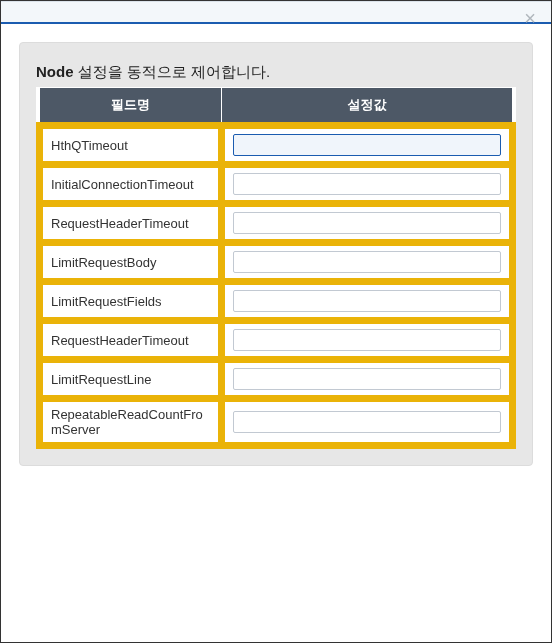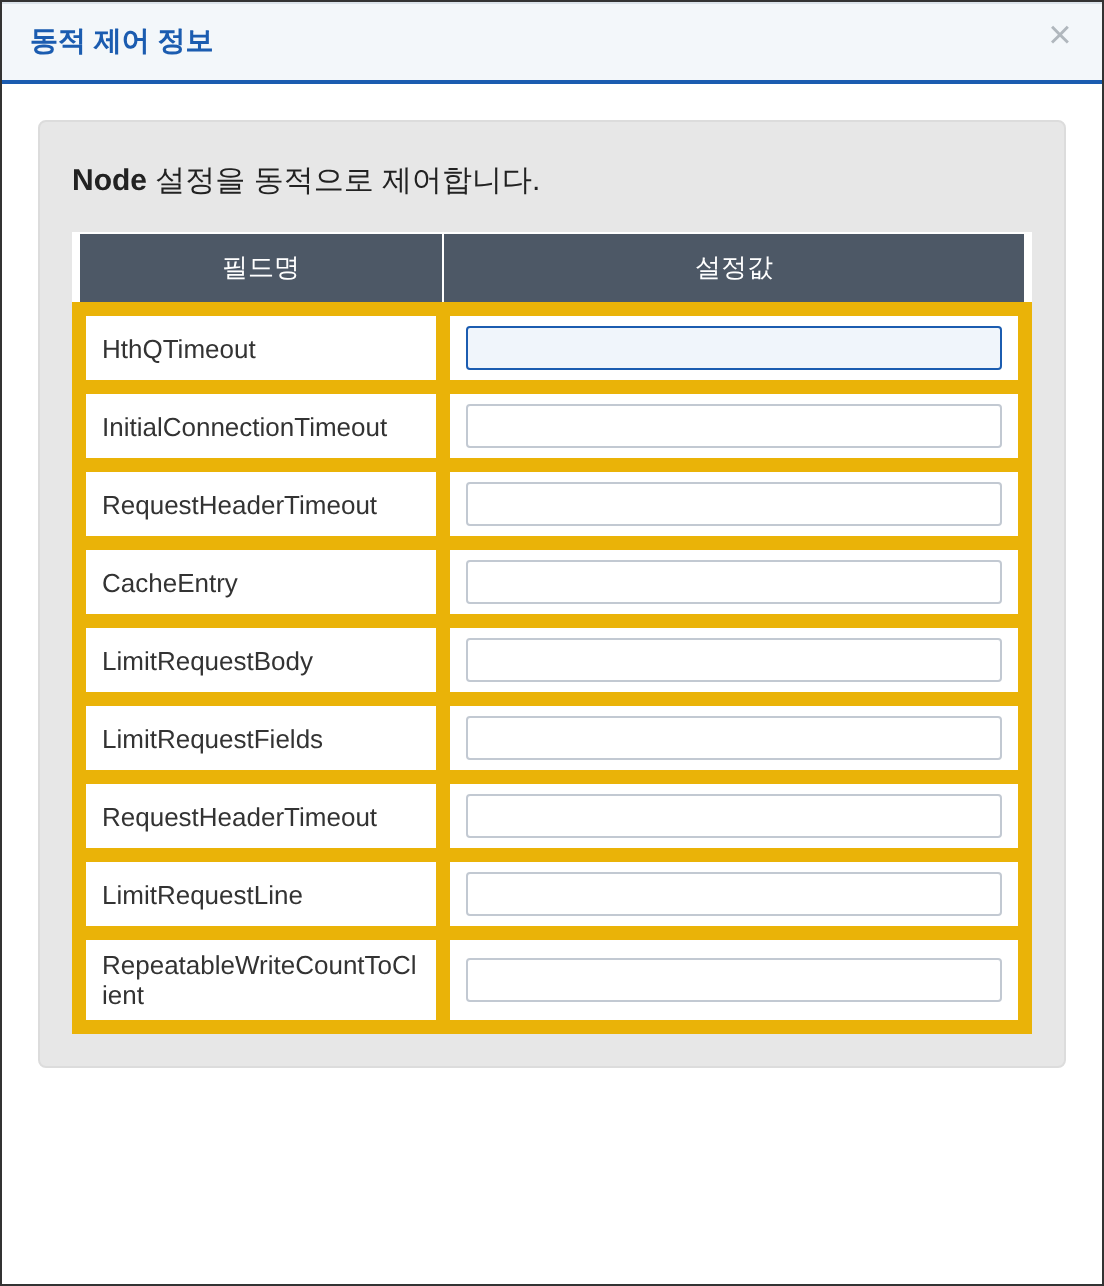--- a/index.html
+++ b/index.html
@@ -52,34 +52,34 @@
   }
   .panel {
     background: #e7e7e7;
     border: 1px solid #dcdcdc;
     border-radius: 4px;
     padding: 20px 16px 16px;
   }
   .panel-desc {
     font-size: 15px;
     color: #222;
-    margin-bottom: 16px;
+    margin-bottom: 5px;
   }
   .panel-desc b { font-weight: bold; }
 
   table.cfg {
     width: 100%;
     border-collapse: collapse;
     background: #ffffff;
   }
   table.cfg th {
     background: #4d5866;
     color: #ffffff;
     font-size: 13px;
-    font-weight: normal;
+    font-weight: bold;
     padding: 8px 6px;
     border: 1px solid #ffffff;
     text-align: center;
   }
   table.cfg td {
     border: 7px solid #eab308;
     padding: 5px 8px;
     font-size: 13px;
     color: #333;
     vertical-align: middle;
@@ -107,21 +107,20 @@
     text-align: center;
     padding: 10px 0 20px;
   }
 </style>
 </head>
 <body>
 
 <div class="overlay">
   <div class="modal">
     <div class="modal-header">
-      <span class="modal-title">동적 제어 정보</span>
       <span class="close-btn">
         <span>×</span>
       </span>
     </div>
 
     <div class="modal-body">
       <div class="panel">
         <div class="panel-desc">
           <b>Node</b><span> 설정을 동적으로 제어합니다.</span>
         </div>
@@ -139,41 +138,37 @@
               </tr>
               <tr>
                 <td class="name-cell">InitialConnectionTimeout</td>
                 <td class="val-cell"><input type="text" value="" style=""></td>
               </tr>
               <tr>
                 <td class="name-cell">RequestHeaderTimeout</td>
                 <td class="val-cell"><input type="text" value="" style=""></td>
               </tr>
               <tr>
-                <td class="name-cell">CacheEntry</td>
-                <td class="val-cell"><input type="text" value="" style=""></td>
-              </tr>
-              <tr>
                 <td class="name-cell">LimitRequestBody</td>
                 <td class="val-cell"><input type="text" value="" style=""></td>
               </tr>
               <tr>
                 <td class="name-cell">LimitRequestFields</td>
                 <td class="val-cell"><input type="text" value="" style=""></td>
               </tr>
               <tr>
                 <td class="name-cell">RequestHeaderTimeout</td>
                 <td class="val-cell"><input type="text" value="" style=""></td>
               </tr>
               <tr>
                 <td class="name-cell">LimitRequestLine</td>
                 <td class="val-cell"><input type="text" value="" style=""></td>
               </tr>
               <tr>
-                <td class="name-cell">RepeatableWriteCountToClient</td>
+                <td class="name-cell">RepeatableReadCountFromServer</td>
                 <td class="val-cell"><input type="text" value="" style=""></td>
               </tr>
             </tbody>
         </table>
       </div>
     </div>
 
     <div class="modal-footer">
       
       

